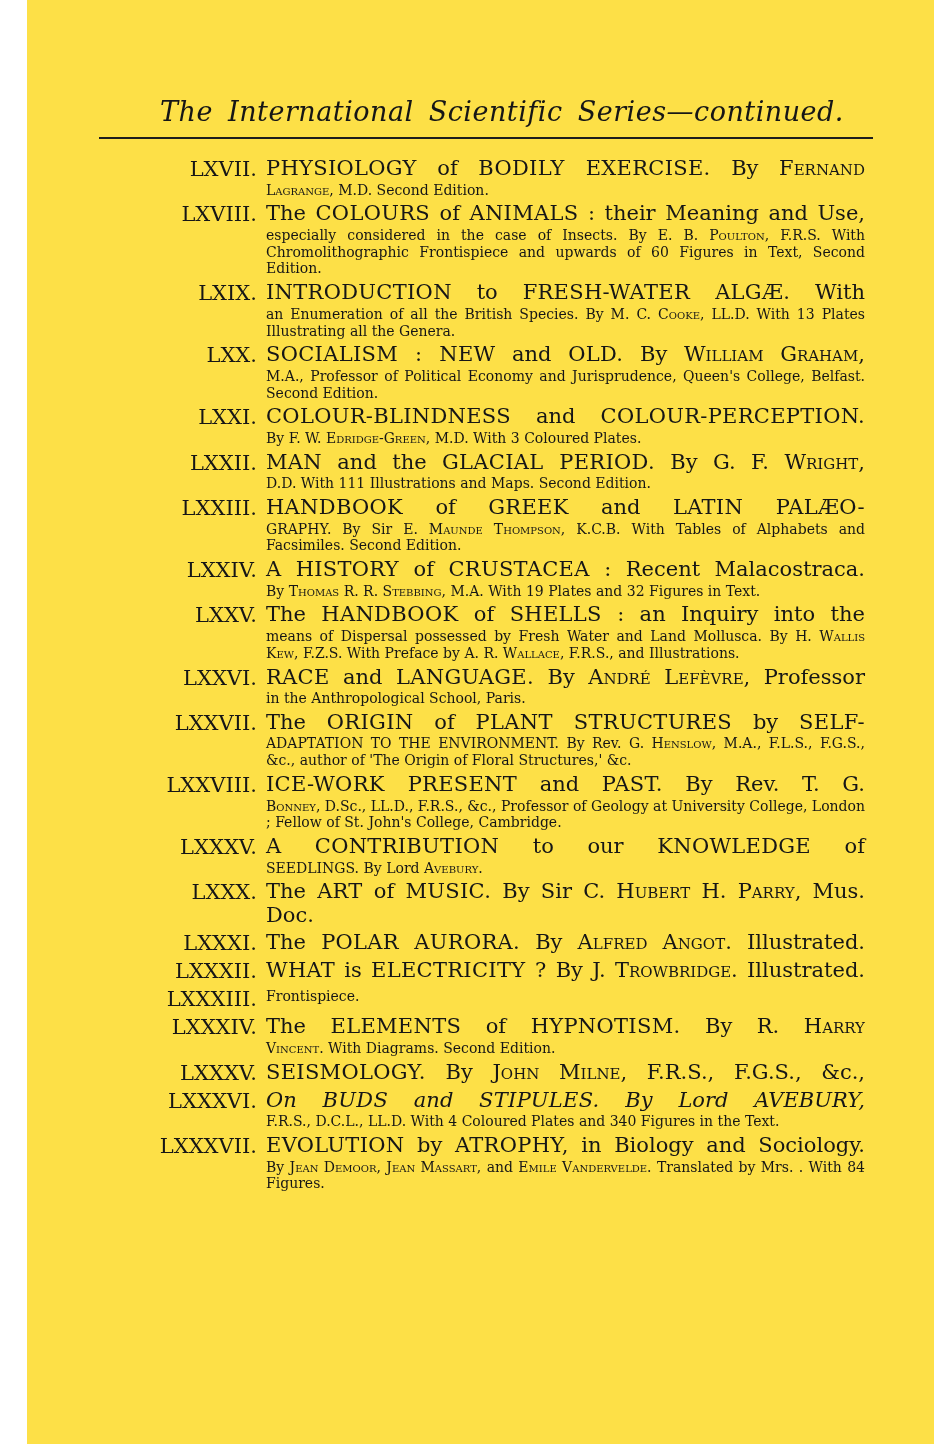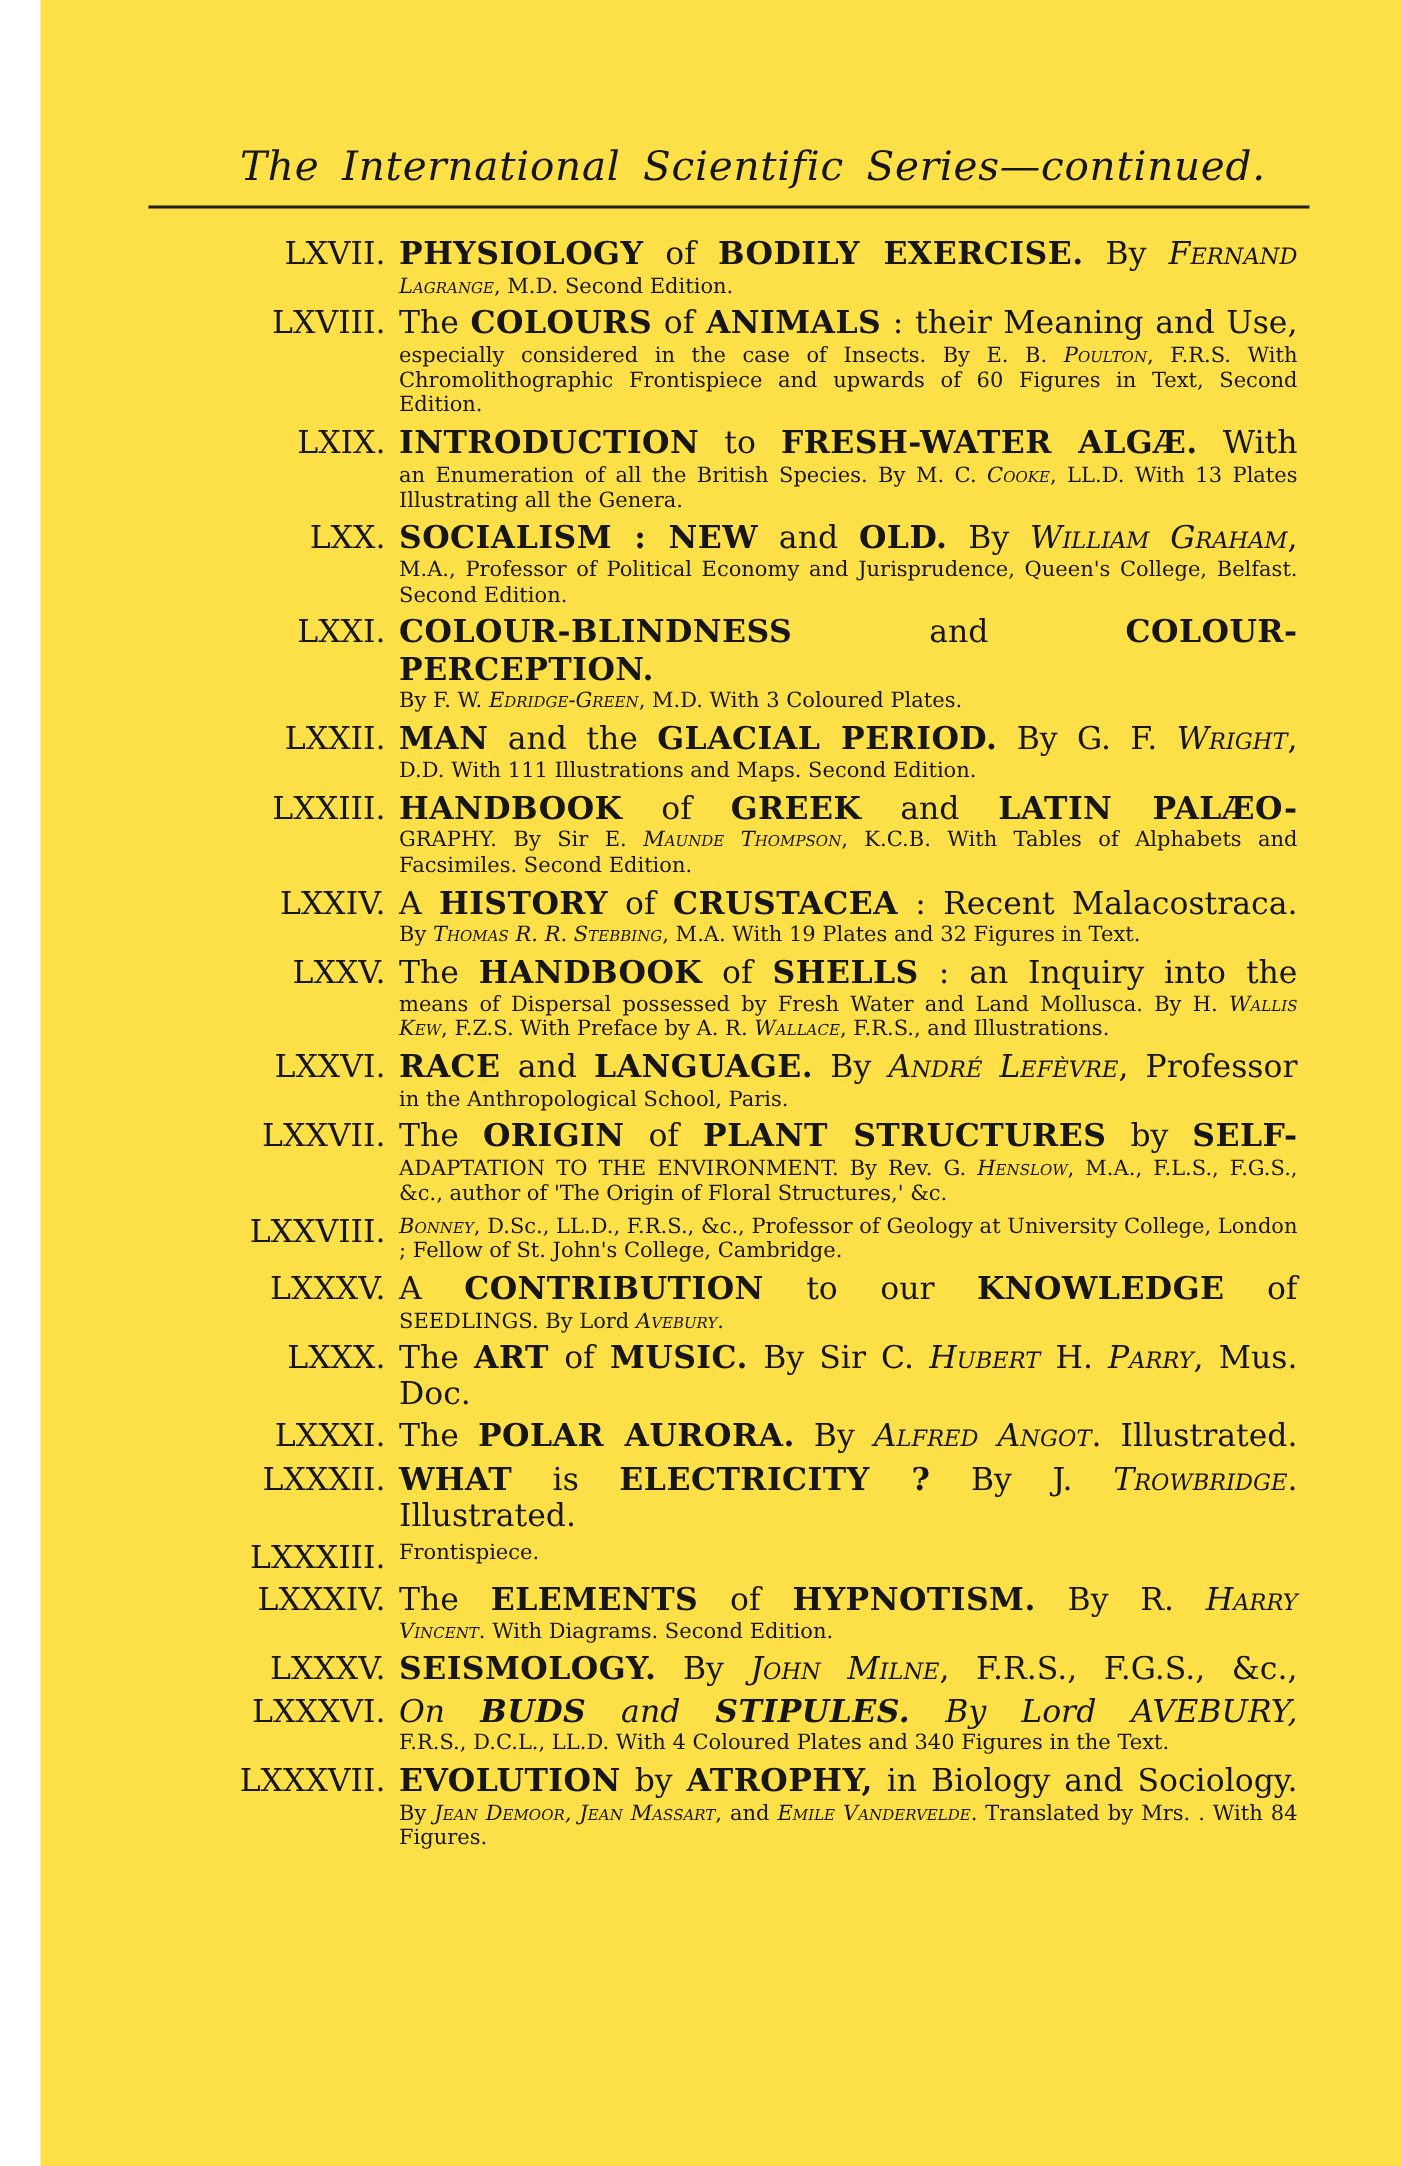--- a/index.html
+++ b/index.html
@@ -50,22 +50,22 @@
     line-height: 1.12;
     text-align: justify;
     text-align-last: justify;
   }
   .details {
     font-size: 14px;
     line-height: 1.2;
     text-align: justify;
     margin-top: 1px;
   }
-  .bd { font-weight: bold; letter-spacing: 0.3px; }
-  .sc { font-variant: small-caps; font-style: italic; }
+  .bd { font-weight: normal; letter-spacing: 0.3px; }
+  .sc { font-variant: small-caps; }
   .ital { font-style: italic; }
 </style>
 </head>
 <body>
 
 <div class="page">
   <div class="hdr">The International Scientific Series—continued.</div>
   <div class="hdr-rule"></div>
 
   <div class="entries" id="entries">
@@ -142,20 +142,21 @@
       <div class="entry">
         <div class="num">LXXVII.</div>
         <div class="content">
           <div class="title">The <b class="bd">ORIGIN</b> of <b class="bd">PLANT STRUCTURES</b> by <b class="bd">SELF-</b></div>
           <div class="details">ADAPTATION TO THE ENVIRONMENT. By Rev. G. <span class="sc">Henslow</span>, M.A., F.L.S., F.G.S., &amp;c., author of 'The Origin of Floral Structures,' &amp;c.</div>
         </div>
       </div>
       <div class="entry">
         <div class="num">LXXVIII.</div>
         <div class="content">
+          <div class="title"><b class="bd">ICE-WORK PRESENT</b> and <b class="bd">PAST.</b> By Rev. T. G.</div>
           <div class="details"><span class="sc">Bonney</span>, D.Sc., LL.D., F.R.S., &amp;c., Professor of Geology at University College, London ; Fellow of St. John's College, Cambridge.</div>
         </div>
       </div>
       <div class="entry">
         <div class="num">LXXXV.</div>
         <div class="content">
           <div class="title">A <b class="bd">CONTRIBUTION</b> to our <b class="bd">KNOWLEDGE</b> of</div>
           <div class="details">SEEDLINGS. By Lord <span class="sc">Avebury</span>.</div>
         </div>
       </div>

